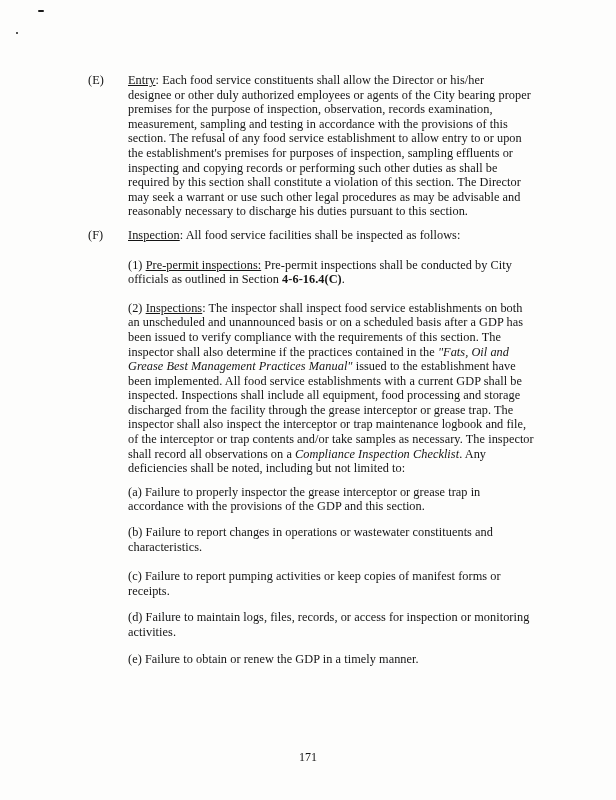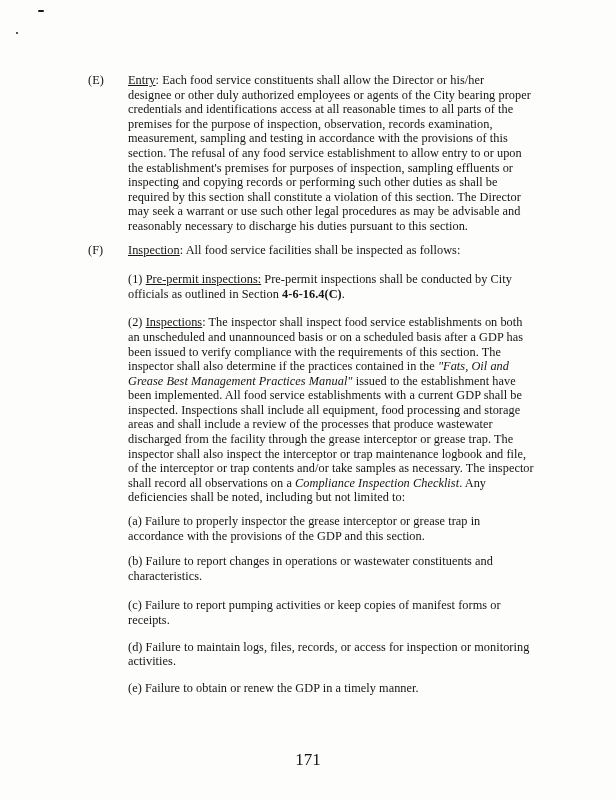--- a/index.html
+++ b/index.html
@@ -38,39 +38,38 @@
   .doc > .block:nth-child(4){margin-bottom:9px;}
   .doc > .block:nth-child(5){margin-bottom:11px;}
   .doc > .block:nth-child(6){margin-bottom:15px;}
   .doc > .block:nth-child(7){margin-bottom:12px;}
   .doc > .block:nth-child(8){margin-bottom:12px;}
   .doc > .block:nth-child(9){margin-bottom:0;}
   .page-number{
     position:absolute;
     top:750px;left:0;right:0;
     text-align:center;
-    font-size:17px;
+    font-size:12px;
   }
   .artifact{position:absolute;background:#1a1a1a;}
   .artifact.dash{left:38px;top:10px;width:6px;height:2px;border-radius:1px;}
   .artifact.dot{left:16px;top:32px;width:2px;height:2px;border-radius:50%;}
 </style>
 </head>
 <body>
 
 <div class="page">
   <div class="artifact dash"></div>
   <div class="artifact dot"></div>
 
   <div class="doc">
       <div class="block">
         <span class="block-label">(E)</span>
         <div class="line"><span class="seg u">Entry</span><span class="seg">:  Each food service constituents shall allow the Director or his/her</span></div>
         <div class="line"><span class="seg">designee or other duly authorized employees or agents of the City bearing proper</span></div>
-        <div class="line"><span class="seg">credentials and identifications access at all reasonable times to all parts of the</span></div>
         <div class="line"><span class="seg">premises for the purpose of inspection, observation, records examination,</span></div>
         <div class="line"><span class="seg">measurement, sampling and testing in accordance with the provisions of this</span></div>
         <div class="line"><span class="seg">section.  The refusal of any food service establishment to allow entry to or upon</span></div>
         <div class="line"><span class="seg">the establishment's premises for purposes of inspection, sampling effluents or</span></div>
         <div class="line"><span class="seg">inspecting and copying records or performing such other duties as shall be</span></div>
         <div class="line"><span class="seg">required by this section shall constitute a violation of this section.  The Director</span></div>
         <div class="line"><span class="seg">may seek a warrant or use such other legal procedures as may be advisable and</span></div>
         <div class="line"><span class="seg">reasonably necessary to discharge his duties pursuant to this section.</span></div>
       </div>
       <div class="block">
@@ -82,21 +81,20 @@
         <div class="line"><span class="seg">officials as outlined in Section </span><span class="seg b">4-6-16.4(C)</span><span class="seg">.</span></div>
       </div>
       <div class="block">
         <div class="line"><span class="seg">(2) </span><span class="seg u">Inspections</span><span class="seg">:  The inspector shall inspect food service establishments on both</span></div>
         <div class="line"><span class="seg">an unscheduled and unannounced basis or on a scheduled basis after a GDP has</span></div>
         <div class="line"><span class="seg">been issued to verify compliance with the requirements of this section.  The</span></div>
         <div class="line"><span class="seg">inspector shall also determine if the practices contained in the </span><span class="seg i">"Fats, Oil and</span></div>
         <div class="line"><span class="seg i">Grease Best Management Practices Manual"</span><span class="seg"> issued to the establishment have</span></div>
         <div class="line"><span class="seg">been implemented.  All food service establishments with a current GDP shall be</span></div>
         <div class="line"><span class="seg">inspected.  Inspections shall include all equipment, food processing and storage</span></div>
-        <div class="line"><span class="seg">areas and shall include a review of the processes that produce wastewater</span></div>
         <div class="line"><span class="seg">discharged from the facility through the grease interceptor or grease trap. The</span></div>
         <div class="line"><span class="seg">inspector shall also inspect the interceptor or trap maintenance logbook and file,</span></div>
         <div class="line"><span class="seg">of the interceptor or trap contents and/or take samples as necessary.  The inspector</span></div>
         <div class="line"><span class="seg">shall record all observations on a </span><span class="seg i">Compliance Inspection Checklist</span><span class="seg">.  Any</span></div>
         <div class="line"><span class="seg">deficiencies shall be noted, including but not limited to:</span></div>
       </div>
       <div class="block">
         <div class="line"><span class="seg">(a)  Failure to properly inspector the grease interceptor or grease trap in</span></div>
         <div class="line"><span class="seg">accordance with the provisions of the GDP and this section.</span></div>
       </div>

